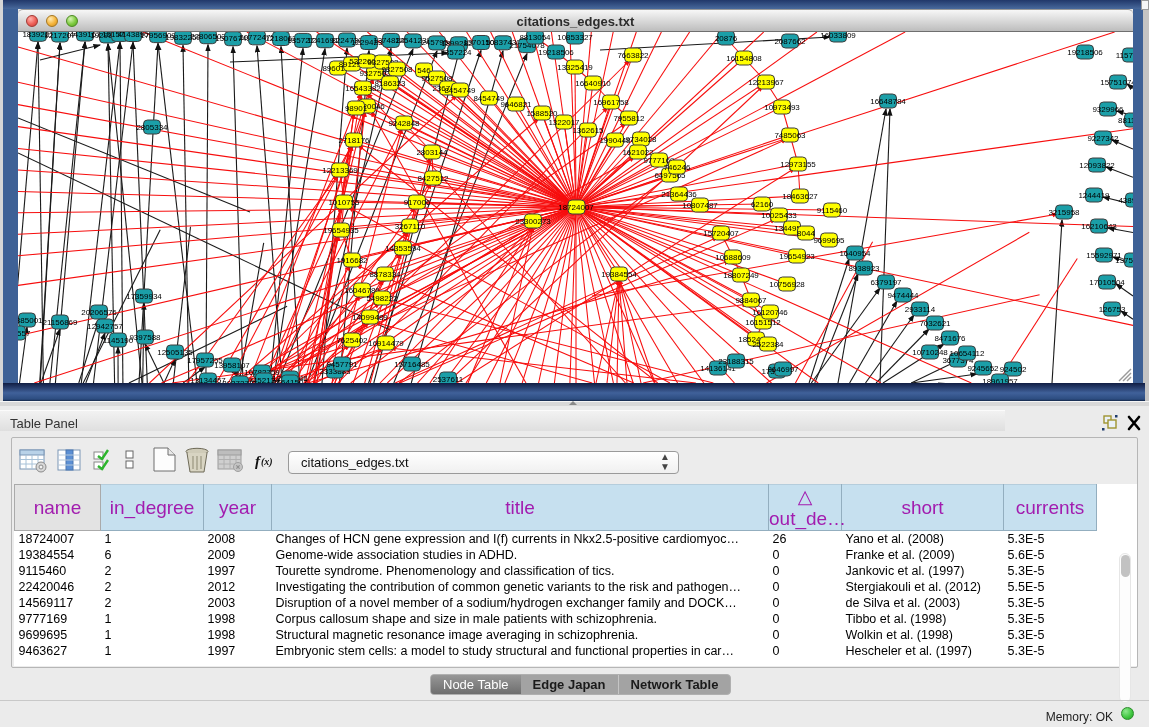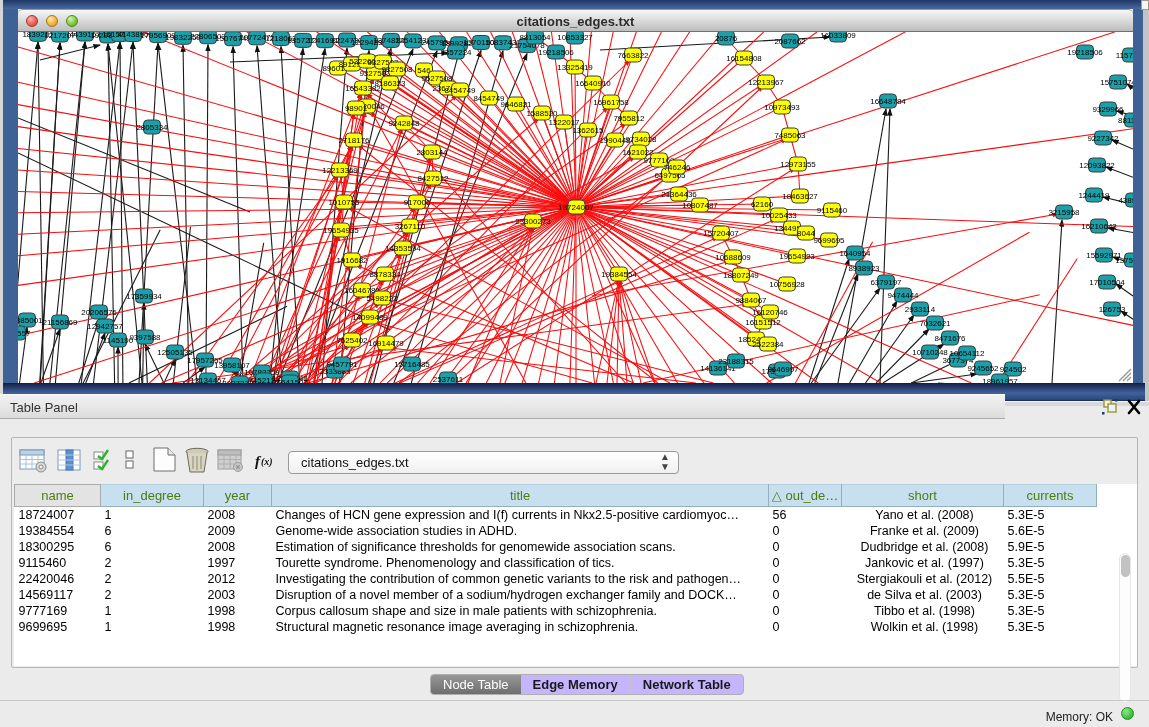--- a/index.html
+++ b/index.html
@@ -11,37 +11,37 @@
 .whitebox{position:absolute;left:1141px;top:0;width:8px;height:10px;background:#f6f6f6;border:1px solid #9a9a9a}
 .titlebar{position:absolute;left:18px;top:9px;width:1115px;height:23px;background:linear-gradient(#f7f7f7,#bdbdbd);border-bottom:1px solid #6f6f6f;border-top:1px solid #999;border-radius:5px 5px 0 0}
 .title{position:absolute;width:100%;text-align:center;top:4px;font-size:13px;font-weight:bold;color:#2c2c2c}
 .light{position:absolute;top:5px;width:12px;height:12px;border-radius:50%}
 .l1{left:8px;background:radial-gradient(circle at 35% 30%,#ffb2ac,#ee6058 55%,#c33b33);border:1px solid #a33732}
 .l2{left:28px;background:radial-gradient(circle at 35% 30%,#ffe9b0,#f5b43a 55%,#cf8f23);border:1px solid #a5761f}
 .l3{left:48px;background:radial-gradient(circle at 35% 30%,#d6f3b4,#7ecb3f 55%,#57a327);border:1px solid #4c8a22}
 .canvas{position:absolute;left:18px;top:32px;width:1115px;height:351px;background:#fff;overflow:hidden}
 .splitter{position:absolute;left:0;top:401px;width:1149px;height:5px;background:#d8d8d8;border-top:1px solid #f5f5f5}
 .grip{position:absolute;left:569px;top:401px;width:0;height:0;border-left:4px solid transparent;border-right:4px solid transparent;border-bottom:4px solid #8a8a8a}
-.phead{position:absolute;left:0;top:394px;width:1005px;height:25px;background:linear-gradient(#f2f2f2,#dcdcdc);border-bottom:1px solid #ababab;border-top:1px solid #fbfbfb}
+.phead{position:absolute;left:0;top:410px;width:1005px;height:25px;background:linear-gradient(#f2f2f2,#dcdcdc);border-bottom:1px solid #ababab;border-top:1px solid #fbfbfb}
 .phead .t{position:absolute;left:10px;top:5px;font-size:13px;color:#333}
 
 .panelbg{position:absolute;left:0;top:431px;width:1149px;height:296px;background:#ebebeb}
 .container{position:absolute;left:11px;top:437px;width:1127px;height:231px;border:1px solid #b6b6b6;border-radius:2px;background:#ececec}
 .combo{position:absolute;left:276px;top:13px;width:391px;height:23px;background:linear-gradient(#fff,#f0f0f0);border:1px solid #9a9a9a;border-radius:4px;font-size:13px;color:#111;line-height:21px;padding-left:12px}
 .combo .ar{position:absolute;right:8px;top:0px;font-size:10px;color:#444;line-height:10px}
 .tablewrap{position:absolute;left:2px;top:46px;width:1123px;height:182px;background:#fff}
 table.grid{border-collapse:collapse;table-layout:fixed;width:1082px;font-size:12.5px}
-table.grid th{height:22px;font-weight:normal;font-size:13px;color:#4d7c0f;background:#c6e0ef;border:1px solid #93aebf;border-top:1px solid #b5cddc}
+table.grid th{height:22px;font-weight:normal;font-size:19px;color:#a21caf;background:#c6e0ef;border:1px solid #93aebf;border-top:1px solid #b5cddc}
 table.grid th.g{background:#e3e3e3;border-color:#aaa}
 table.grid td{height:16px;padding:0 0 0 4px;color:#000;white-space:nowrap;overflow:hidden}
 td.c2{padding-left:9px}td.c3{padding-left:8px}td.c4{padding-left:12px}td.c5{padding-left:9px}
-td.c6{text-align:center;padding:0}td.c7{padding-left:8px}
+td.c6{padding:0}td.c7{padding-left:8px}
 .vsb{position:absolute;right:6px;top:69px;width:12px;height:150px;background:#fdfdfd;border:1px solid #e6e6e6;border-radius:6px}
 .vsb .th{position:absolute;left:1px;top:1px;width:9px;height:22px;background:#c2c2c2;border-radius:5px}
-.tabs{position:absolute;left:430px;top:674px;height:21px;display:flex;border:1px solid #b0b0b0;border-radius:4px;overflow:hidden;background:#c4b5fd}
+.tabs{position:absolute;left:430px;top:674px;height:21px;display:flex;border:1px solid #b0b0b0;border-radius:4px;overflow:hidden;background:#a3a3a3}
 .tabs div{padding:0 12px;font-size:13px;font-weight:bold;color:#1a1a1a;line-height:19px}
 .tabs .sel{background:linear-gradient(#979797,#6e6e6e);color:#fff;font-weight:normal}
 .tabs .d{border-left:1px solid #c5c5c5;padding:0}
 .botline{position:absolute;left:0;top:700px;width:1149px;height:1px;background:#c8c8c8}
 .mem{position:absolute;right:36px;top:710px;font-size:12px;color:#222}
 .dot{position:absolute;left:1121px;top:707px;width:13px;height:13px;border-radius:50%;background:radial-gradient(circle at 35% 30%,#8ee88e,#3ec53e 60%,#2a9c2a);border:1px solid #2a8c2a}
 </style></head><body>
 <div class="lstrip"></div>
 <div class="rstrip"></div>
 <div class="topblue"></div>
@@ -775,41 +775,32 @@
             <th>title</th>
             <th>△ out_de…</th>
             <th>short</th>
             <th>currents</th>
           </tr>
       <tr>
             <td class="c1">18724007</td>
             <td class="c2">1</td>
             <td class="c3">2008</td>
             <td class="c4">Changes of HCN gene expression and I(f) currents in Nkx2.5-positive cardiomyoc…</td>
-            <td class="c5">56</td>
+            <td class="c5">26</td>
             <td class="c6">Yano et al. (2008)</td>
             <td class="c7">5.3E-5</td>
           </tr>
           <tr>
             <td class="c1">19384554</td>
             <td class="c2">6</td>
             <td class="c3">2009</td>
             <td class="c4">Genome-wide association studies in ADHD.</td>
             <td class="c5">0</td>
             <td class="c6">Franke et al. (2009)</td>
             <td class="c7">5.6E-5</td>
-          </tr>
-          <tr>
-            <td class="c1">18300295</td>
-            <td class="c2">6</td>
-            <td class="c3">2008</td>
-            <td class="c4">Estimation of significance thresholds for genomewide association scans.</td>
-            <td class="c5">0</td>
-            <td class="c6">Dudbridge et al. (2008)</td>
-            <td class="c7">5.9E-5</td>
           </tr>
           <tr>
             <td class="c1">9115460</td>
             <td class="c2">2</td>
             <td class="c3">1997</td>
             <td class="c4">Tourette syndrome. Phenomenology and classification of tics.</td>
             <td class="c5">0</td>
             <td class="c6">Jankovic et al. (1997)</td>
             <td class="c7">5.3E-5</td>
           </tr>
@@ -842,27 +833,36 @@
           </tr>
           <tr>
             <td class="c1">9699695</td>
             <td class="c2">1</td>
             <td class="c3">1998</td>
             <td class="c4">Structural magnetic resonance image averaging in schizophrenia.</td>
             <td class="c5">0</td>
             <td class="c6">Wolkin et al. (1998)</td>
             <td class="c7">5.3E-5</td>
           </tr>
+          <tr>
+            <td class="c1">9463627</td>
+            <td class="c2">1</td>
+            <td class="c3">1997</td>
+            <td class="c4">Embryonic stem cells: a model to study structural and functional properties in car…</td>
+            <td class="c5">0</td>
+            <td class="c6">Hescheler et al. (1997)</td>
+            <td class="c7">5.3E-5</td>
+          </tr>
     </tbody>
       </table>
     <div class="vsb">
         <div class="th"></div>
       </div>
   </div>
 </div>
 <div class="tabs">
     <div class="sel">Node Table</div>
-    <div>Edge Memory</div>
+    <div>Edge Japan</div>
     <div class="d"></div>
     <div>Network Table</div>
   </div>
 <div class="botline"></div>
 <div class="mem">Memory: OK</div>
 <div class="dot"></div>
 </body></html>

